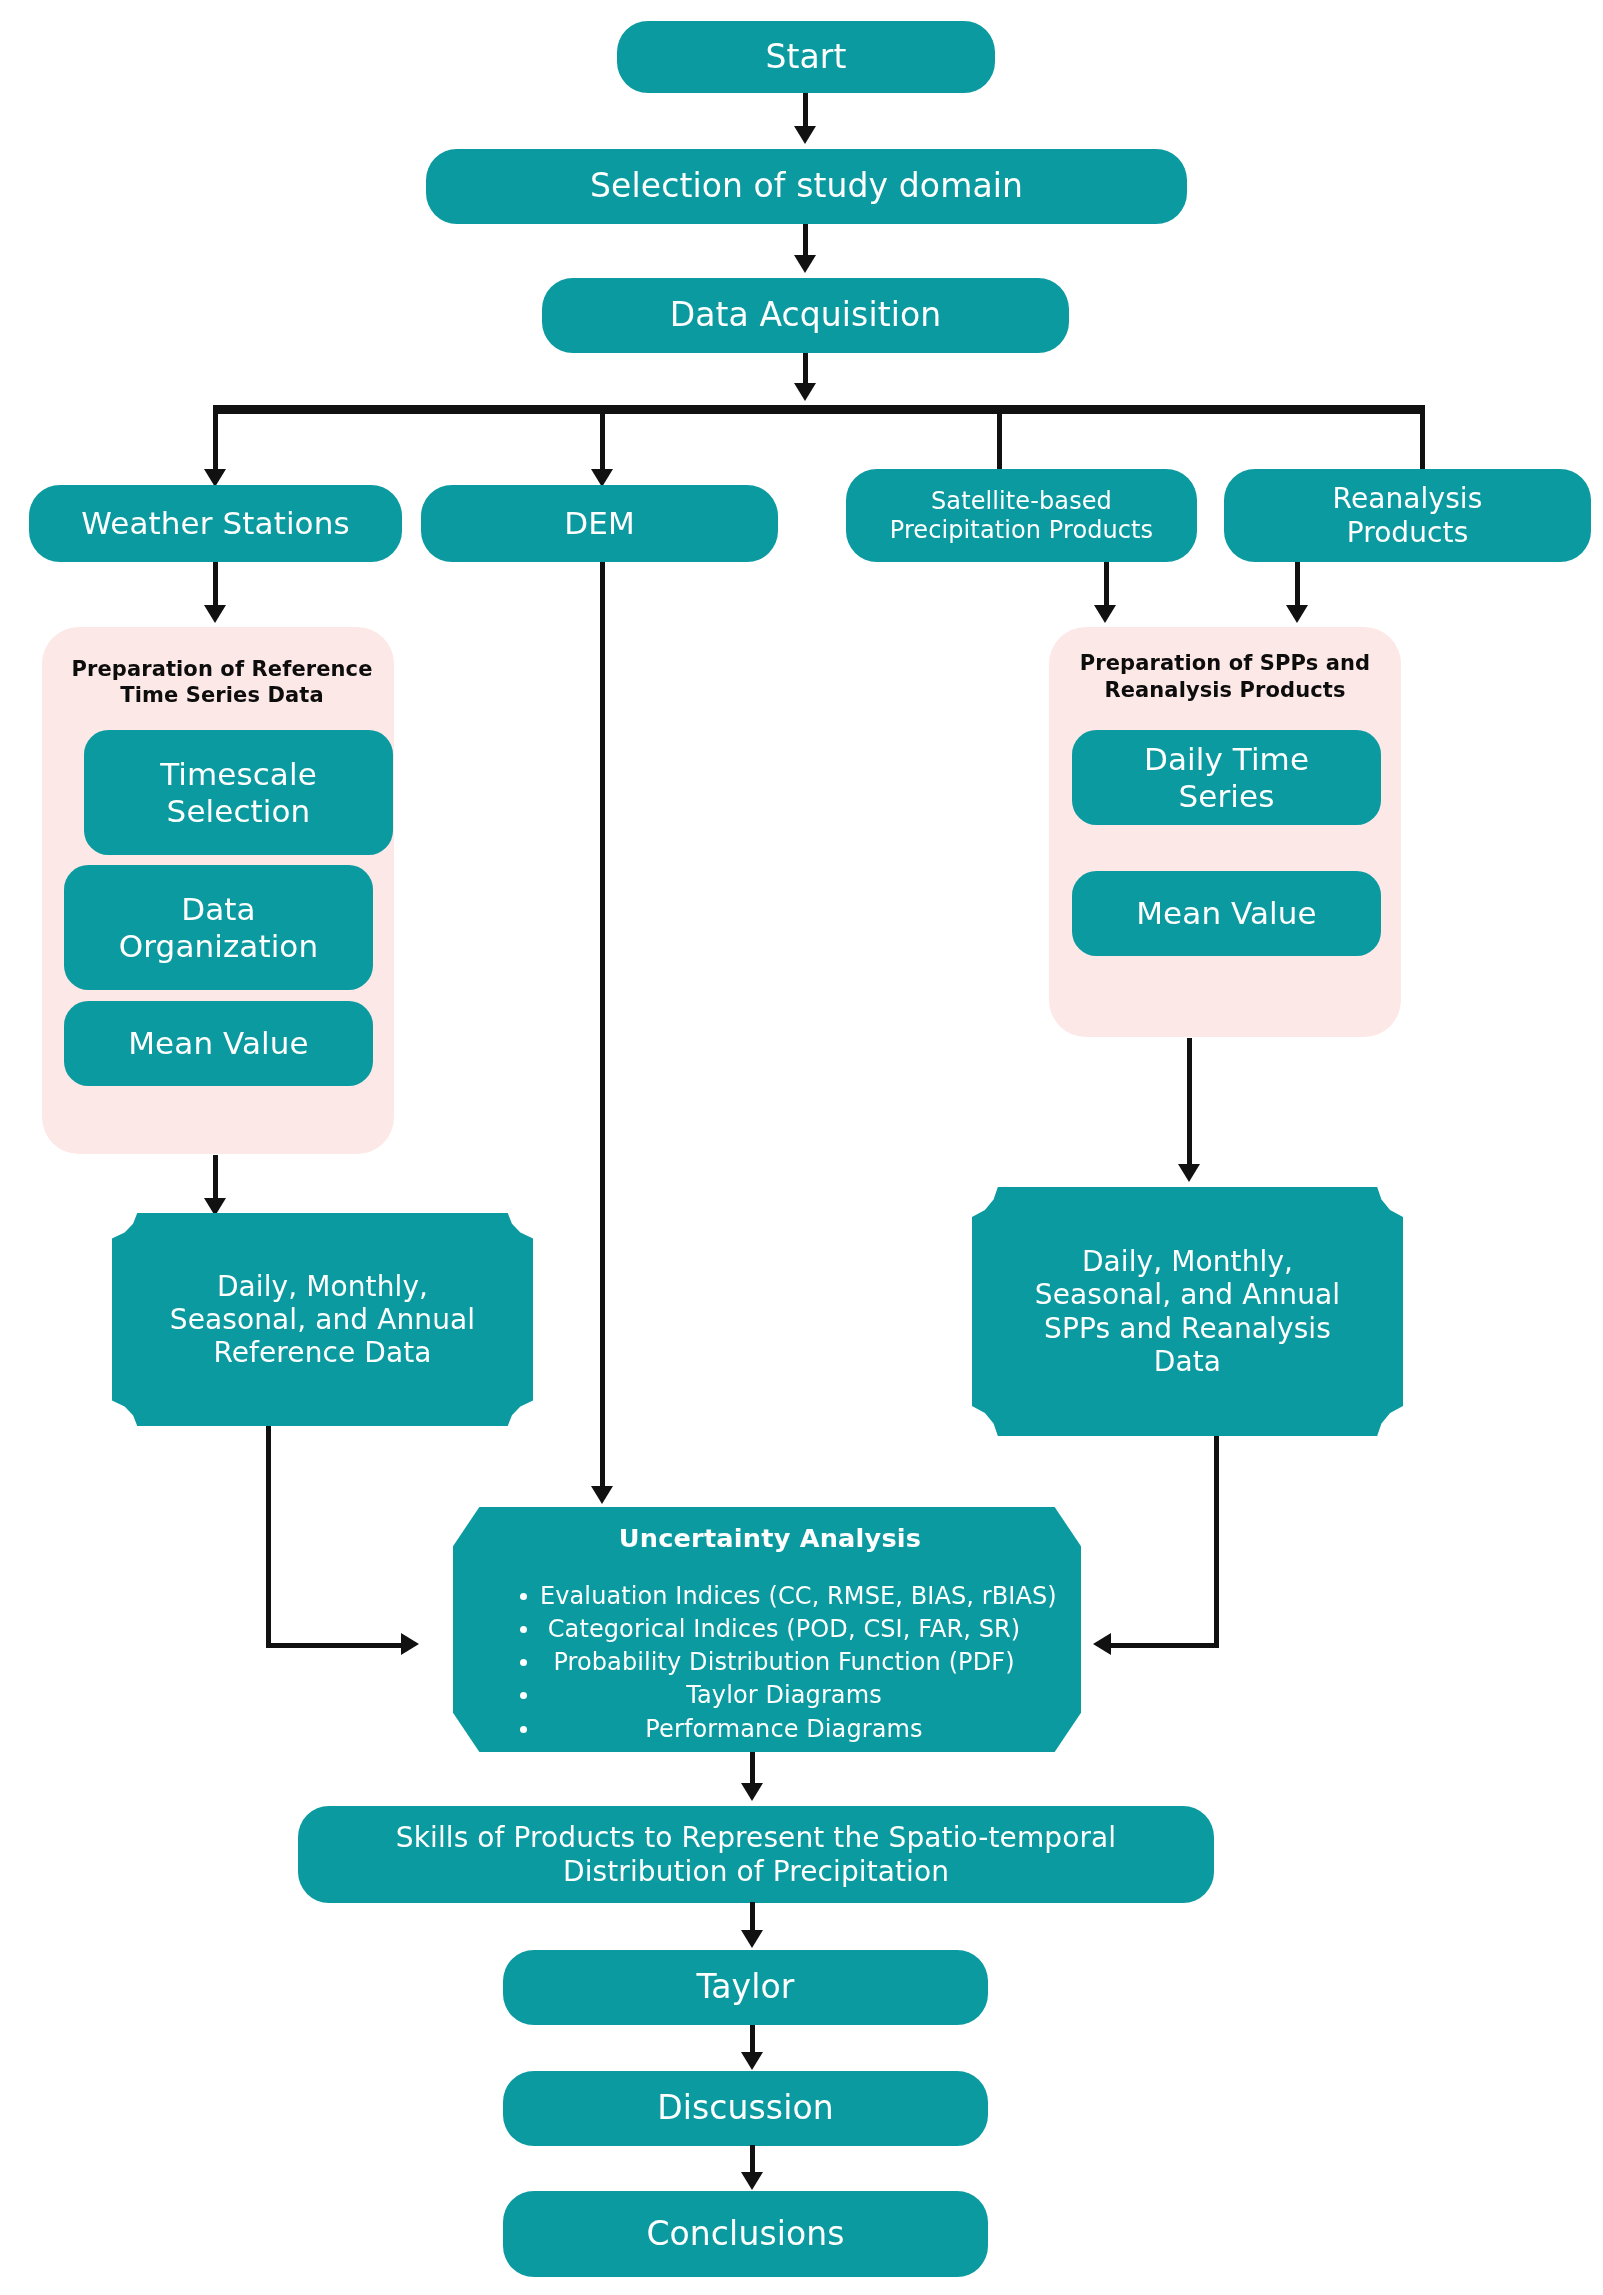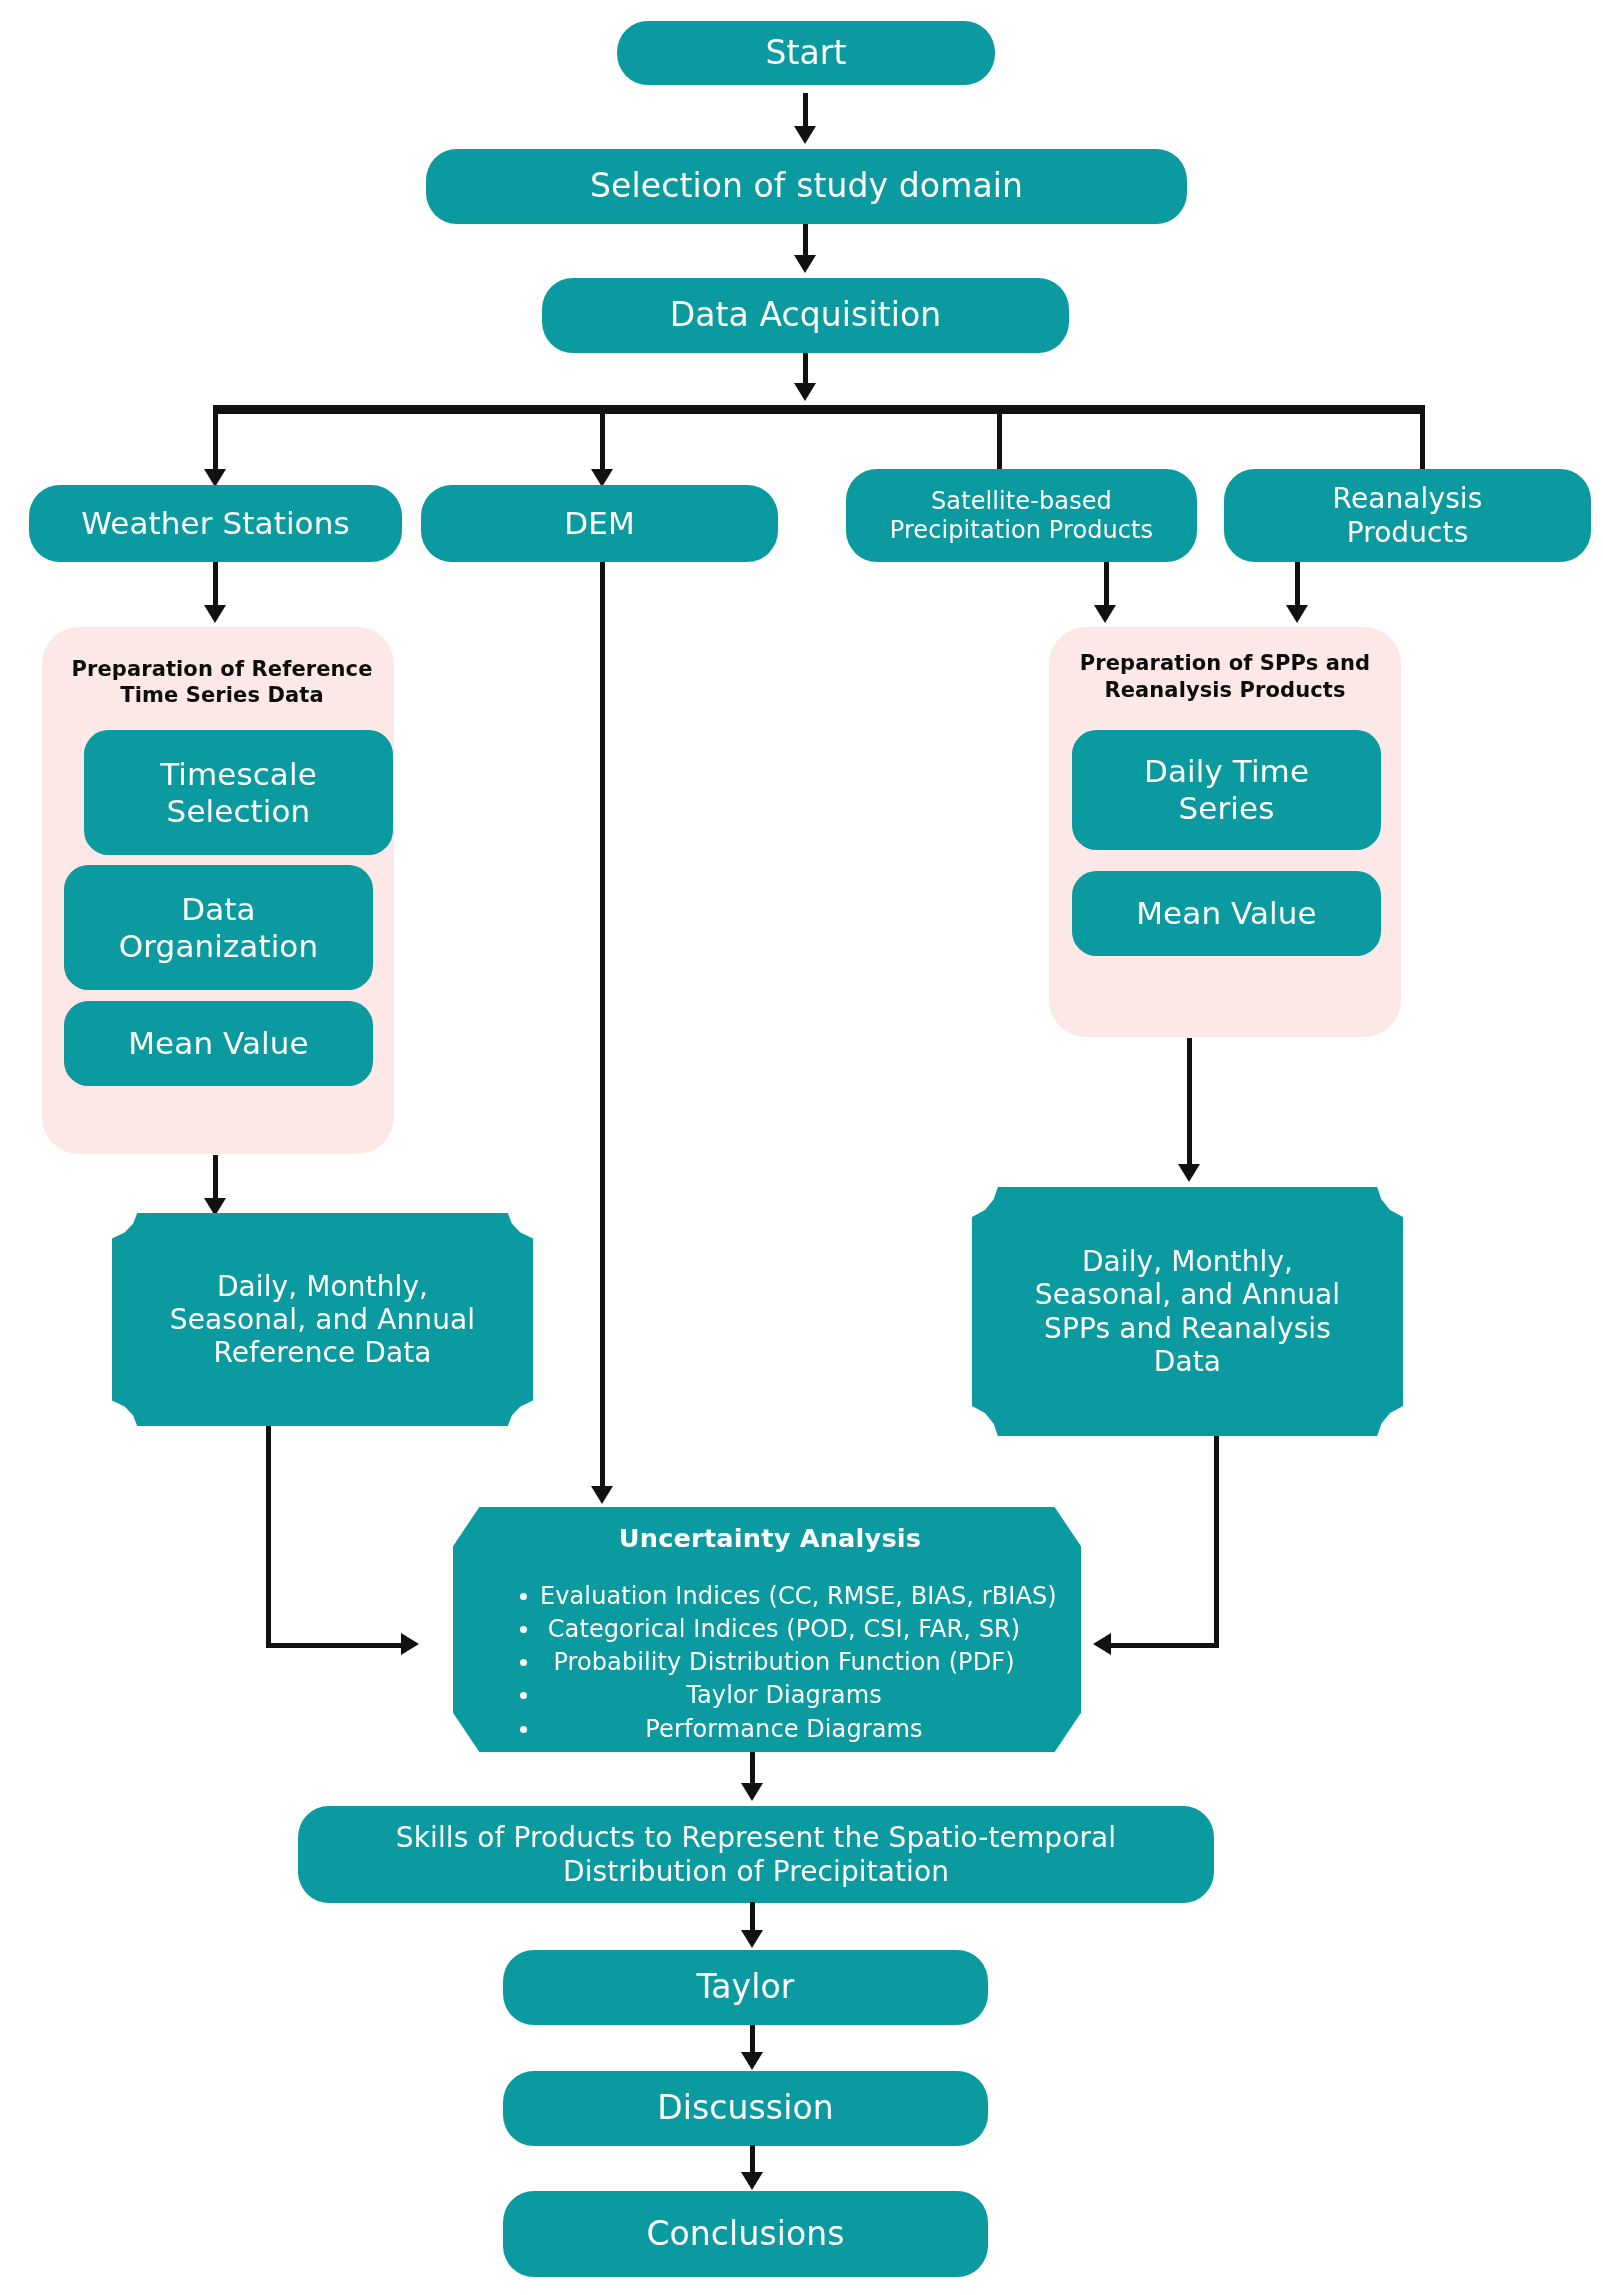--- a/index.html
+++ b/index.html
@@ -135,21 +135,21 @@
     width:7px;height:7px;
     border-radius:50%;
     background:#ffffff;
   }
 </style>
 </head>
 <body>
 
 <div id="stage">
 
-  <div class="node rounded" style="left:617px;top:21px;width:378px;height:64px;font-size:33px;">Start</div>
+  <div class="node rounded" style="left:617px;top:21px;width:378px;height:72px;font-size:33px;">Start</div>
 
   <div class="vline" style="left: 803px; top: 93px; height: 35px; background: rgb(17, 17, 17);"></div>
   <div class="arrow-d" style="left:794px;top:126px;"></div>
 
   <div class="node rounded" style="left:426px;top:149px;width:761px;height:75px;font-size:33px;">Selection of study domain</div>
 
   <div class="vline" style="left: 803px; top: 224px; height: 34px; background: rgb(17, 17, 17);"></div>
   <div class="arrow-d" style="left:794px;top:255px;"></div>
 
   <div class="node rounded" style="left:542px;top:278px;width:527px;height:75px;font-size:33px;">Data Acquisition</div>
@@ -206,21 +206,21 @@
   <div class="node rounded-sm" style="left:64px;top:1001px;width:309px;height:85px;font-size:31px;white-space:pre-line;">Mean Value</div>
 
   <div class="vline" style="left: 213px; top: 1155px; height: 45px; background: rgb(17, 17, 17);"></div>
   <div class="arrow-d" style="left:204px;top:1198px;"></div>
 
   <div class="group" style="left: 1049px; top: 627px; width: 352px; height: 410px; background: rgb(252, 232, 230);">
     <div class="group-title" style="top:23.4px;white-space:pre-line;">Preparation of SPPs and
 Reanalysis Products</div>
   </div>
 
-  <div class="node rounded-sm" style="left:1072px;top:730px;width:309px;height:120px;font-size:31px;white-space:pre-line;">Daily Time
+  <div class="node rounded-sm" style="left:1072px;top:730px;width:309px;height:95px;font-size:31px;white-space:pre-line;">Daily Time
 Series</div>
 
   <div class="node rounded-sm" style="left:1072px;top:871px;width:309px;height:85px;font-size:31px;white-space:pre-line;">Mean Value</div>
 
   <div class="vline" style="left: 1187px; top: 1038px; height: 128px; background: rgb(17, 17, 17);"></div>
   <div class="arrow-d" style="left:1178px;top:1164px;"></div>
 
   <div class="node flag" style="left:112px;top:1213px;width:421px;height:213px;font-size:28px;white-space:pre-line;">Daily, Monthly,
 Seasonal, and Annual
 Reference Data</div>

